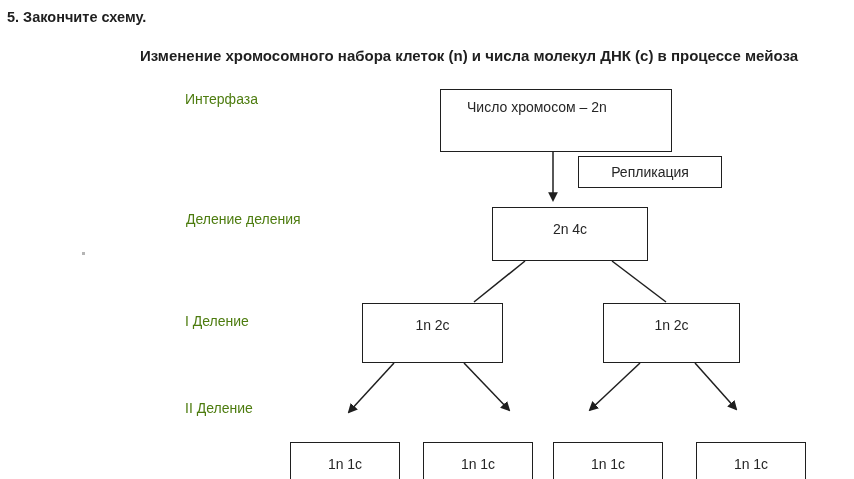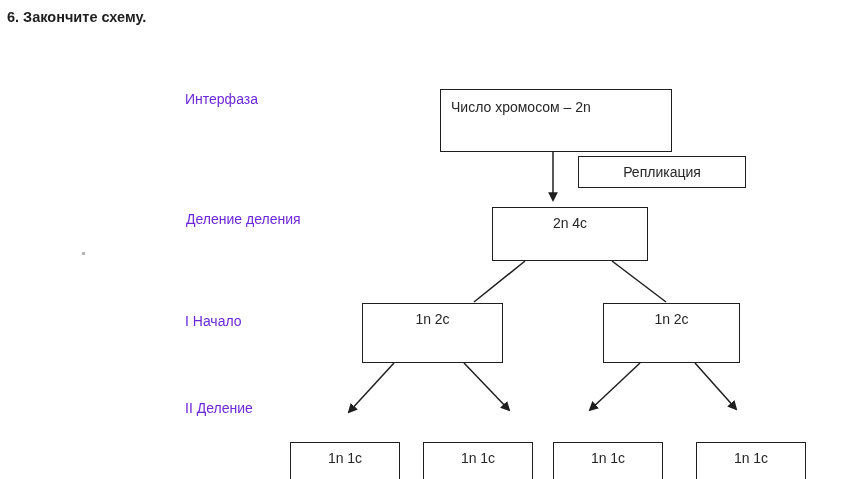--- a/index.html
+++ b/index.html
@@ -26,48 +26,48 @@
   }
   .subtitle {
     left: 140px; top: 47px;
     font-size: 15px;
     font-weight: bold;
     color: #1f1f1f;
     white-space: nowrap;
   }
   .row-label {
     font-size: 14px;
-    color: #6d28d9;
+    color: #4d7c0f;
     white-space: nowrap;
   }
   .lbl-interphase { left: 185px; top: 91px; }
   .lbl-start     { left: 186px; top: 211px; }
   .lbl-div1      { left: 185px; top: 313px; }
   .lbl-div2      { left: 185px; top: 400px; }
   .box {
     position: absolute;
     background: #ffffff;
     border: 1.5px solid #1f1f1f;
     box-sizing: border-box;
     font-size: 14px;
     color: #262626;
   }
   .box.center-top {
     display: flex;
     justify-content: center;
     align-items: flex-start;
-    padding-top: 7px;
+    padding-top: 13px;
   }
   .interphase-box {
     left: 440px; top: 89px; width: 232px; height: 63px;
-    padding: 6px 0 0 10px;
+    padding: 6px 0 0 26px;
     line-height: 23px;
   }
   .replication-box {
-    left: 578px; top: 156px; width: 168px; height: 32px;
+    left: 578px; top: 156px; width: 144px; height: 32px;
     display: flex; justify-content: center; align-items: center;
     padding-top: 0;
   }
   .start-box { left: 492px; top: 207px; width: 156px; height: 54px; }
   .d1-left   { left: 362px; top: 303px; width: 141px; height: 60px; }
   .d1-right  { left: 603px; top: 303px; width: 137px; height: 60px; }
   .d2 { top: 442px; width: 110px; height: 52px; }
   .d2-1 { left: 290px; }
   .d2-2 { left: 423px; }
   .d2-3 { left: 553px; }
@@ -82,25 +82,26 @@
     left: 82px; top: 252px;
     width: 3px; height: 3px;
     background: #b5b5b5;
   }
 </style>
 </head>
 <body>
 
 <div class="page">
 
-  <div class="abs title">6. Закончите схему.</div>
+  <div class="abs title">5. Закончите схему.</div>
+  <div class="abs subtitle">Изменение хромосомного набора клеток (n) и числа молекул ДНК (с) в процессе мейоза</div>
 
   <div class="abs row-label lbl-interphase">Интерфаза</div>
   <div class="abs row-label lbl-start">Деление деления</div>
-  <div class="abs row-label lbl-div1">I Начало</div>
+  <div class="abs row-label lbl-div1">I Деление</div>
   <div class="abs row-label lbl-div2"><span>II Деление</span></div>
 
   <svg class="overlay" viewBox="0 0 854 479" xmlns="http://www.w3.org/2000/svg">
     <defs>
       <marker id="arrowhead" viewBox="0 0 10 10" refX="8" refY="5" markerWidth="6.5" markerHeight="6.5" orient="auto-start-reverse">
         <path d="M0,0 L10,5 L0,10 z" fill="#1f1f1f"></path>
       </marker>
     </defs>
     <line x1="553" y1="152" x2="553" y2="200" stroke="#1f1f1f" stroke-width="1.5" marker-end="url(#arrowhead)"></line>
     <line x1="525" y1="261" x2="474" y2="302" stroke="#1f1f1f" stroke-width="1.5"></line>

